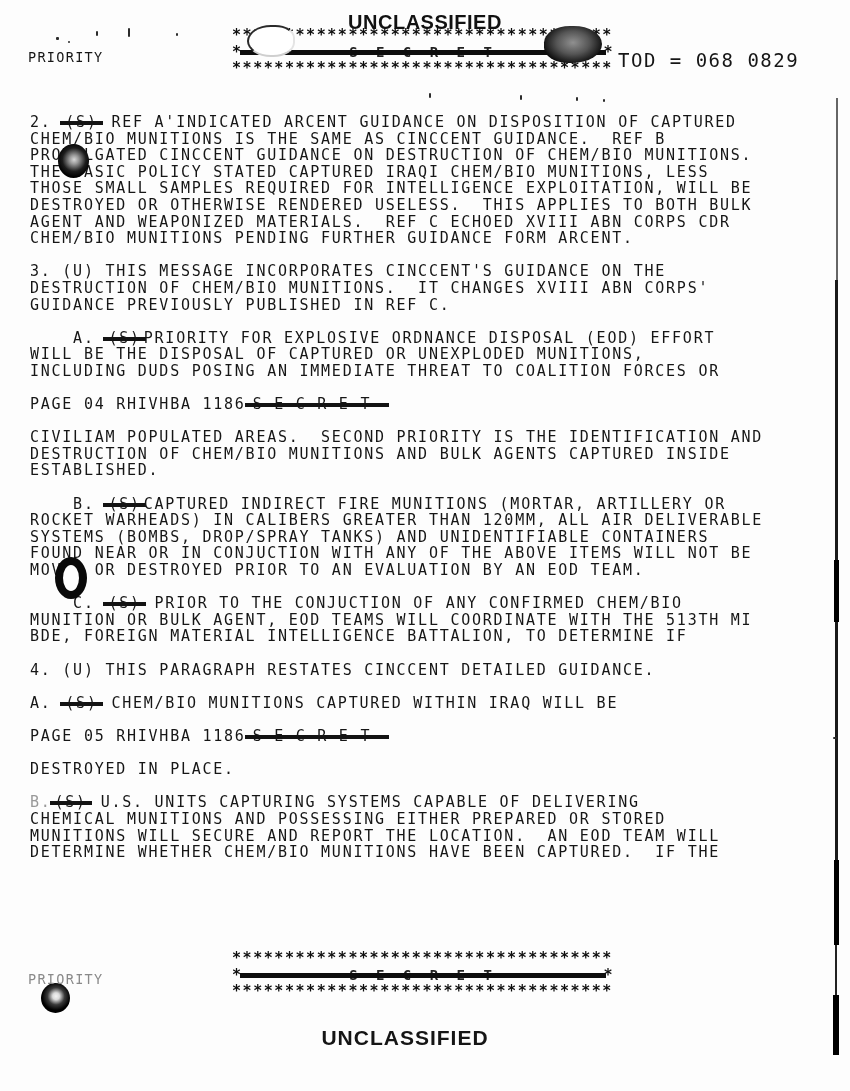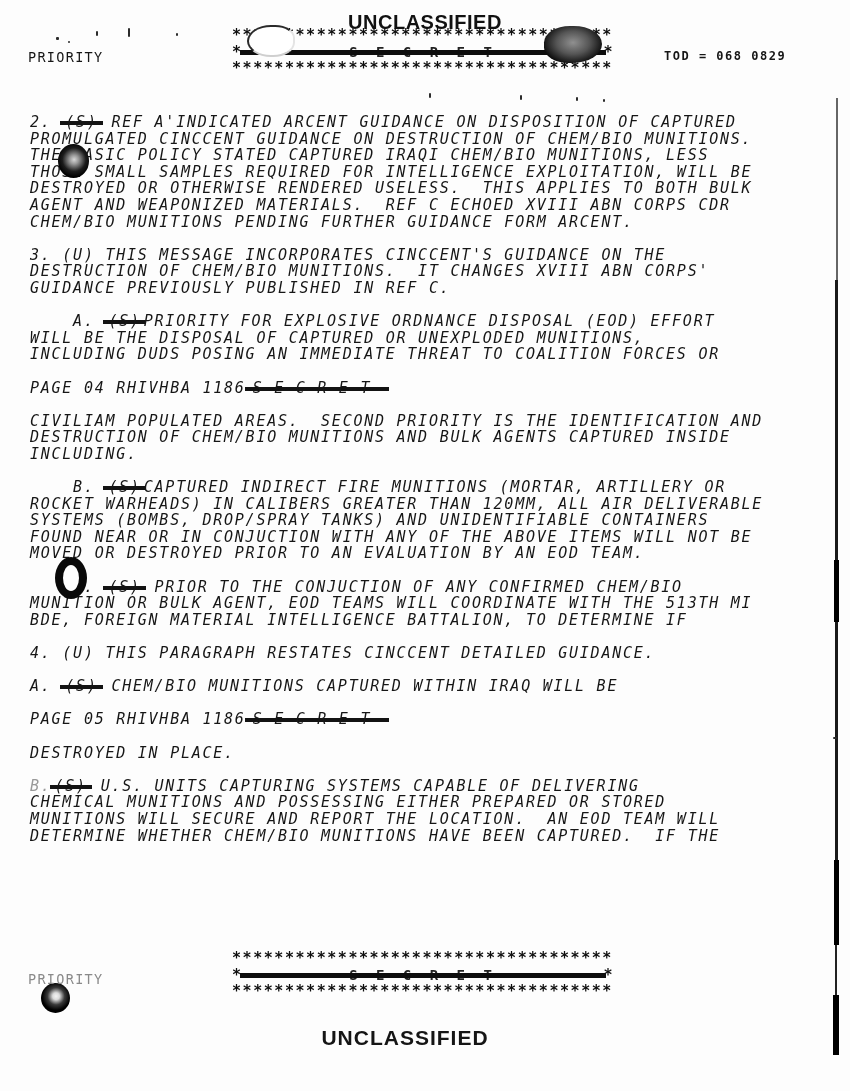--- a/index.html
+++ b/index.html
@@ -16,37 +16,37 @@
     letter-spacing:0.5px; color:#111;
   }
   .unclass-bottom {
     position:absolute; top:1026px; left:0; width:810px; text-align:center;
     font-family:"Liberation Sans", sans-serif; font-weight:bold; font-size:21px;
     letter-spacing:1px; color:#151515;
   }
   
   .priority-top { position:absolute; left:28px; top:49px; font-size:13.5px; letter-spacing:1.3px; }
   .priority-bottom { position:absolute; left:28px; top:971px; font-size:13.5px; letter-spacing:1.3px; color:#8a8a8a; }
-  .tod { position:absolute; left:664px; top:49px; font-size:12px; letter-spacing:1.5px;font-weight:bold; }
+  .tod { position:absolute; left:618px; top:49px; font-size:19px; letter-spacing:1.5px; }
   
   .banner { position:absolute; width:382px; font-size:15px; letter-spacing:1.55px; color:#0e0e0e; }
   .banner-top { left:232px; top:28px; }
   .banner-bottom { left:232px; top:951px; }
   .ast-row { white-space:pre; height:15px; line-height:15px; overflow:hidden; font-weight:bold; }
   .secret-row { display:flex; align-items:center; height:18px; line-height:18px; font-weight:bold; }
   .secret-mid { flex:1; position:relative; text-align:center; letter-spacing:5px; font-size:14px; color:#222; }
   .secret-mid::after { content:""; position:absolute; left:-3px; right:-3px; top:7px; height:4.5px; background:#0d0d0d; }
   
   #doc-body {
     position:absolute; left:30px; top:114px; width:800px;
     font-size:15px; letter-spacing:1.75px; line-height:16.6px;
   }
   .para { margin-bottom:16.6px; }
   .para:last-child { margin-bottom:12px; }
-  .line { white-space:pre; height:16.6px; line-height:16.6px;font-style:italic; }
+  .line { white-space:pre; height:16.6px; line-height:16.6px; }
   .strike {
     background:linear-gradient(to bottom, transparent 43%, #131313 43%, #131313 67%, transparent 67%);
     padding:0 5px; margin:0 -2px;
   }
   .strike.wide { padding-left:8px; padding-right:18px; margin-left:-1px; }
   .fade { color:#999; }
   
   .blob-white { position:absolute; left:247px; top:25px; width:48px; height:32px;
     background:#fff; border-radius:55% 45% 50% 55%;
     border:2px solid #2a2a2a; border-bottom-color:#cfcfcf; border-right-color:#e4e4e4; }
@@ -78,20 +78,21 @@
   </div>
   <div class="ast-row">************************************</div>
 </div>
 
 <div class="blob-white"></div>
 <div class="blob-dark"></div>
 
 <div id="doc-body">
     <div class="para">
       <div class="line"><span>2. </span><span class="strike">(S)</span><span> REF A'INDICATED ARCENT GUIDANCE ON DISPOSITION OF CAPTURED</span></div>
+      <div class="line"><span>CHEM/BIO MUNITIONS IS THE SAME AS CINCCENT GUIDANCE.  REF B</span></div>
       <div class="line"><span>PROMULGATED CINCCENT GUIDANCE ON DESTRUCTION OF CHEM/BIO MUNITIONS.</span></div>
       <div class="line"><span>THE BASIC POLICY STATED CAPTURED IRAQI CHEM/BIO MUNITIONS, LESS</span></div>
       <div class="line"><span>THOSE SMALL SAMPLES REQUIRED FOR INTELLIGENCE EXPLOITATION, WILL BE</span></div>
       <div class="line"><span>DESTROYED OR OTHERWISE RENDERED USELESS.  THIS APPLIES TO BOTH BULK</span></div>
       <div class="line"><span>AGENT AND WEAPONIZED MATERIALS.  REF C ECHOED XVIII ABN CORPS CDR</span></div>
       <div class="line"><span>CHEM/BIO MUNITIONS PENDING FURTHER GUIDANCE FORM ARCENT.</span></div>
     </div>
     <div class="para">
       <div class="line"><span>3. (U) THIS MESSAGE INCORPORATES CINCCENT'S GUIDANCE ON THE</span></div>
       <div class="line"><span>DESTRUCTION OF CHEM/BIO MUNITIONS.  IT CHANGES XVIII ABN CORPS'</span></div>
@@ -101,21 +102,21 @@
       <div class="line"><span>    A. </span><span class="strike">(S)</span><span>PRIORITY FOR EXPLOSIVE ORDNANCE DISPOSAL (EOD) EFFORT</span></div>
       <div class="line"><span>WILL BE THE DISPOSAL OF CAPTURED OR UNEXPLODED MUNITIONS,</span></div>
       <div class="line"><span>INCLUDING DUDS POSING AN IMMEDIATE THREAT TO COALITION FORCES OR</span></div>
     </div>
     <div class="para">
       <div class="line"><span>PAGE 04 RHIVHBA 1186</span><span class="strike wide">S E C R E T</span></div>
     </div>
     <div class="para">
       <div class="line"><span>CIVILIAM POPULATED AREAS.  SECOND PRIORITY IS THE IDENTIFICATION AND</span></div>
       <div class="line"><span>DESTRUCTION OF CHEM/BIO MUNITIONS AND BULK AGENTS CAPTURED INSIDE</span></div>
-      <div class="line"><span>INCLUDING.</span></div>
+      <div class="line"><span>ESTABLISHED.</span></div>
     </div>
     <div class="para">
       <div class="line"><span>    B. </span><span class="strike">(S)</span><span>CAPTURED INDIRECT FIRE MUNITIONS (MORTAR, ARTILLERY OR</span></div>
       <div class="line"><span>ROCKET WARHEADS) IN CALIBERS GREATER THAN 120MM, ALL AIR DELIVERABLE</span></div>
       <div class="line"><span>SYSTEMS (BOMBS, DROP/SPRAY TANKS) AND UNIDENTIFIABLE CONTAINERS</span></div>
       <div class="line"><span>FOUND NEAR OR IN CONJUCTION WITH ANY OF THE ABOVE ITEMS WILL NOT BE</span></div>
       <div class="line"><span>MOVED OR DESTROYED PRIOR TO AN EVALUATION BY AN EOD TEAM.</span></div>
     </div>
     <div class="para">
       <div class="line"><span>    C. </span><span class="strike">(S)</span><span> PRIOR TO THE CONJUCTION OF ANY CONFIRMED CHEM/BIO</span></div>

